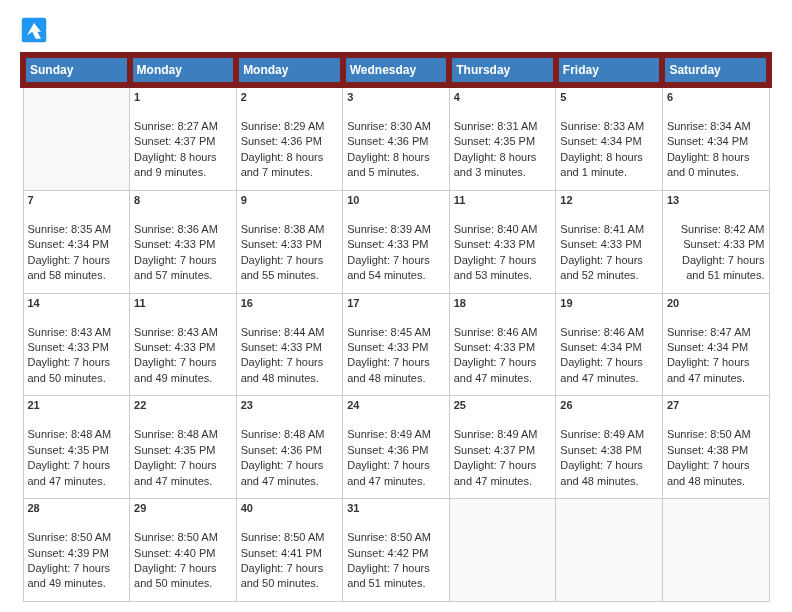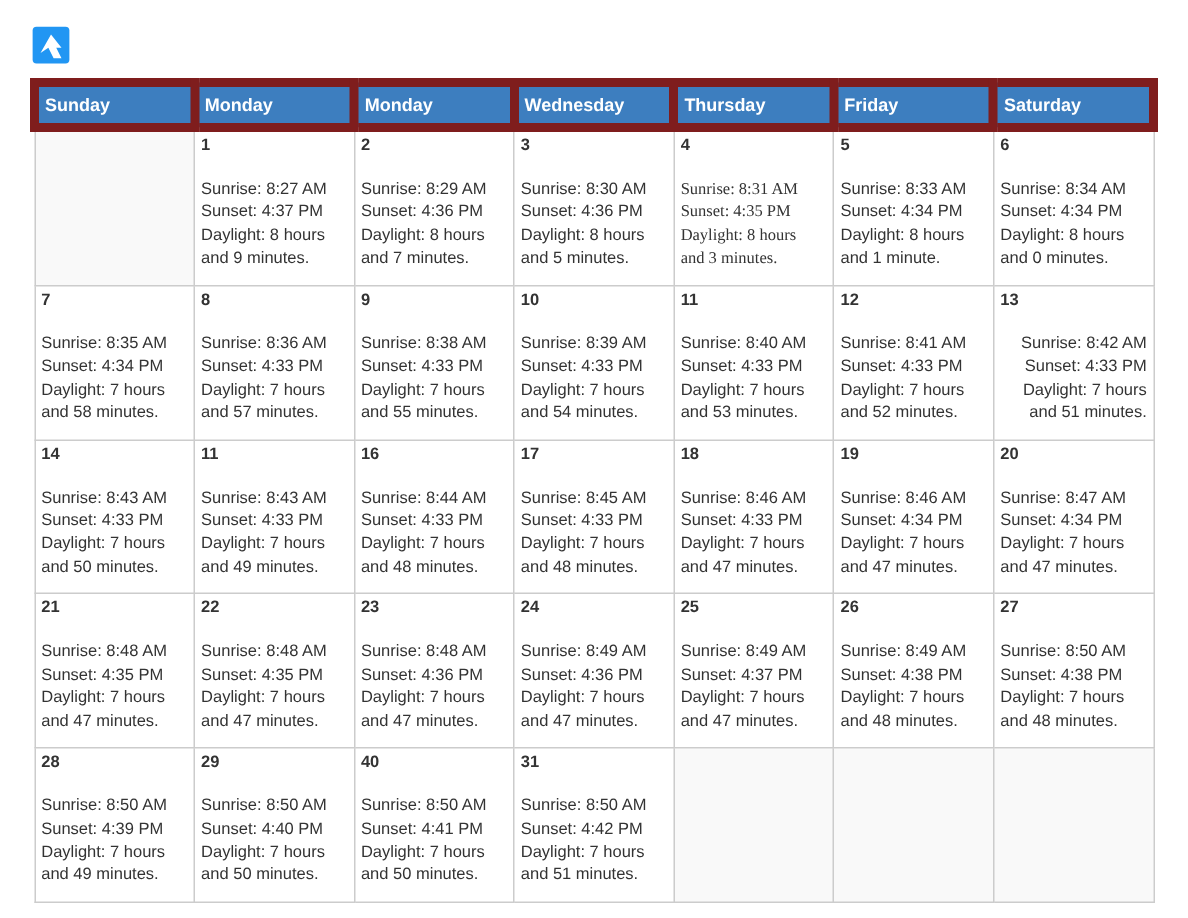--- a/index.html
+++ b/index.html
@@ -143,21 +143,21 @@
           </td>
           <td>
             <span class="day-number">3</span>
             <div class="cell-text" style="white-space: pre-line;">Sunrise: 8:30 AM
 Sunset: 4:36 PM
 Daylight: 8 hours
 and 5 minutes.</div>
           </td>
           <td>
             <span class="day-number">4</span>
-            <div class="cell-text" style="white-space: pre-line; font-family: Liberation Serif, serif;">Sunrise: 8:31 AM
+            <div class="cell-text" style="white-space: pre-line;">Sunrise: 8:31 AM
 Sunset: 4:35 PM
 Daylight: 8 hours
 and 3 minutes.</div>
           </td>
           <td>
             <span class="day-number">5</span>
             <div class="cell-text" style="white-space: pre-line;">Sunrise: 8:33 AM
 Sunset: 4:34 PM
 Daylight: 8 hours
 and 1 minute.</div>

